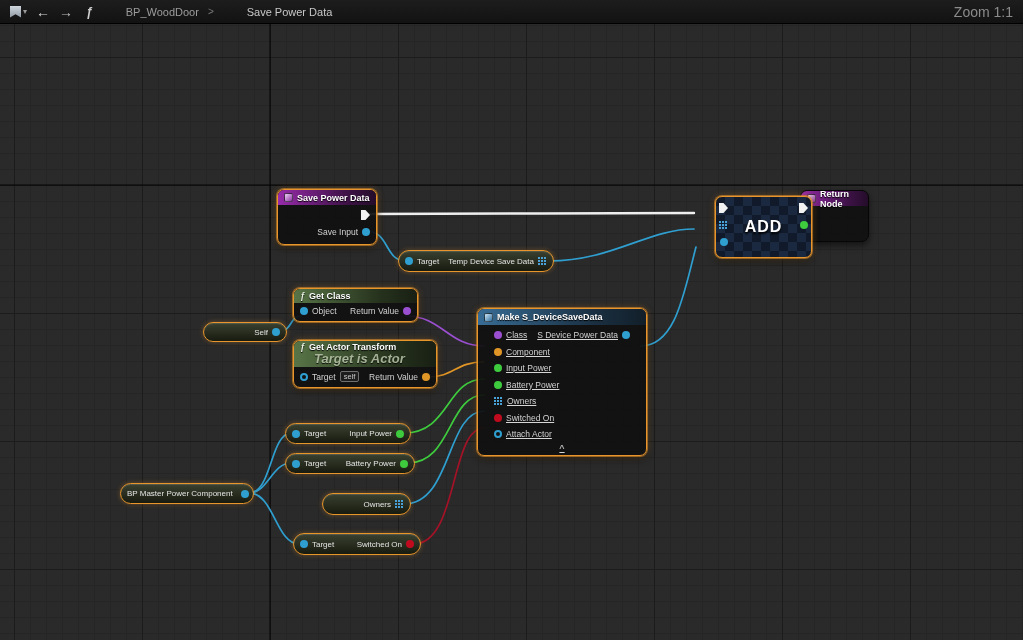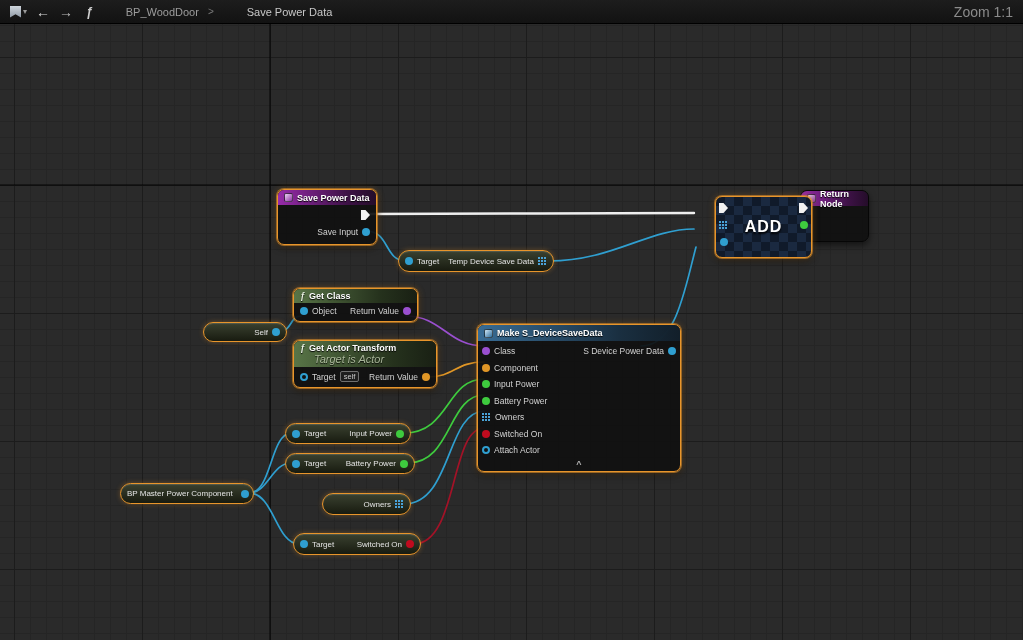--- a/index.html
+++ b/index.html
@@ -65,21 +65,21 @@
   }
   .node-header {
     display:flex; align-items:center; gap:4px; height:15px; padding:0 6px;
     border-radius:6px 6px 0 0; font-size:9px; font-weight:bold; color:#fff;
     text-shadow:0 1px 1px #000;
   }
   .header-purple { background:linear-gradient(90deg, rgba(158,44,178,.95), rgba(68,18,78,.88) 70%, rgba(40,12,46,.85)); }
   .header-green  { background:linear-gradient(90deg, rgba(92,122,74,.95), rgba(40,54,30,.88) 70%, rgba(26,34,20,.85)); }
   .header-blue   { background:linear-gradient(90deg, rgba(58,113,156,.95), rgba(27,51,71,.88) 70%, rgba(18,33,46,.85)); }
   .header-2line  { height:26px; flex-wrap:wrap; align-content:center; row-gap:0; }
-  .hdr-sub { width:100%; font-weight:normal; font-style:italic; font-size:11px; color:#b9c6a9; opacity:.85; margin-left:14px; line-height:1.1; }
+  .hdr-sub { width:100%; font-weight:bold; font-style:italic; font-size:13px; color:#b9c6a9; opacity:.85; margin-left:14px; line-height:1.1; }
   .hdr-icon { width:9px; height:9px; border-radius:2px; border:1px solid rgba(0,0,0,.6); flex:0 0 auto; }
   .icon-fnentry { background:linear-gradient(135deg,#ecd2f4,#8d33a5); }
   .icon-struct  { background:linear-gradient(135deg,#cfe6f4,#2f6f9e); }
   .hdr-fn { font-style:italic; font-weight:bold; font-size:9px; color:#e9f2e2; }
 
   .node-body { padding:5px 6px 6px; display:flex; flex-direction:column; gap:7px; }
   .pin-row { display:flex; align-items:center; gap:4px; min-height:9px; }
   .row-right { justify-content:flex-end; }
   .row-between { justify-content:space-between;text-align:center; }
   .pside { display:flex; align-items:center; gap:4px; }
@@ -119,21 +119,21 @@
     background-image:repeating-conic-gradient(#1a2940 0% 25%, #101a2a 0% 50%);
     background-size:18px 18px;
   }
   .add-col { display:flex; flex-direction:column; gap:8px; align-items:center; }
   .add-title { position:absolute; inset:0; display:flex; align-items:center; justify-content:center;
                font-size:16px; font-weight:bold; color:#fff; letter-spacing:1px;
                text-shadow:0 2px 2px #000; }
 
   
   .make-row { height:16.5px; display:flex; align-items:center; }
-  .make-body { padding:2px 4px 0; }
+  .make-body { padding:2px 16px 0;text-decoration:underline; }
   .collapse-chevron { text-align:center; color:#b0b0b0; font-weight:bold; font-size:9px; height:13px; line-height:11px; }
 </style>
 </head>
 <body>
 
 <div class="canvas">
   <div class="axis-h"></div>
   <div class="axis-v"></div>
 
   <svg class="wires" width="1023" height="640" viewBox="0 0 1023 640">
@@ -237,21 +237,21 @@
           <span class="default-box">self</span>
         </span>
         <span class="pside">
           <span class="pin-label">Return Value</span>
           <span class="pin c-orange"></span>
         </span>
       </div>
     </div>
   </div>
 
-  <div class="node selected" style="left:477px; top:324px; width:204px; height:148px;">
+  <div class="node selected" style="left:477px; top:308px; width:170px; height:148px;">
     <div class="node-header header-blue" style="height:16px;">
       <span class="hdr-icon icon-struct"></span>
       <span>Make S_DeviceSaveData</span>
     </div>
     <div class="make-body">
       <div class="make-row row-between" style="display:flex;">
         <span class="pside">
           <span class="pin c-purple"></span>
           <span class="pin-label">Class</span>
         </span>

